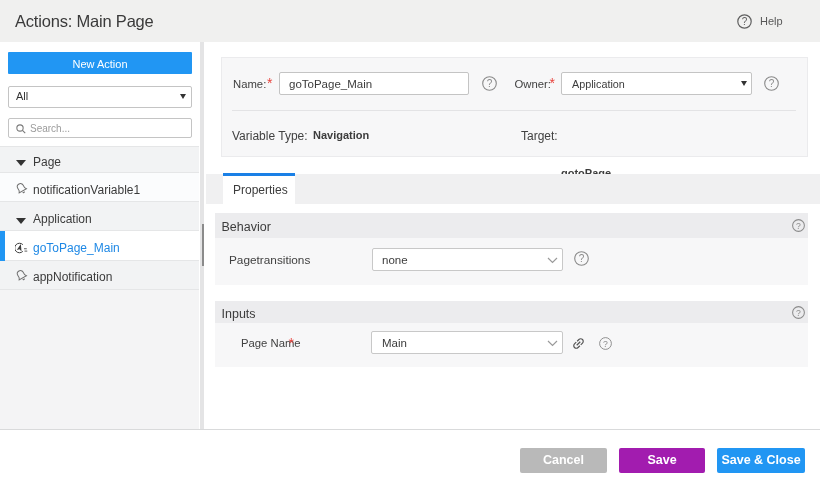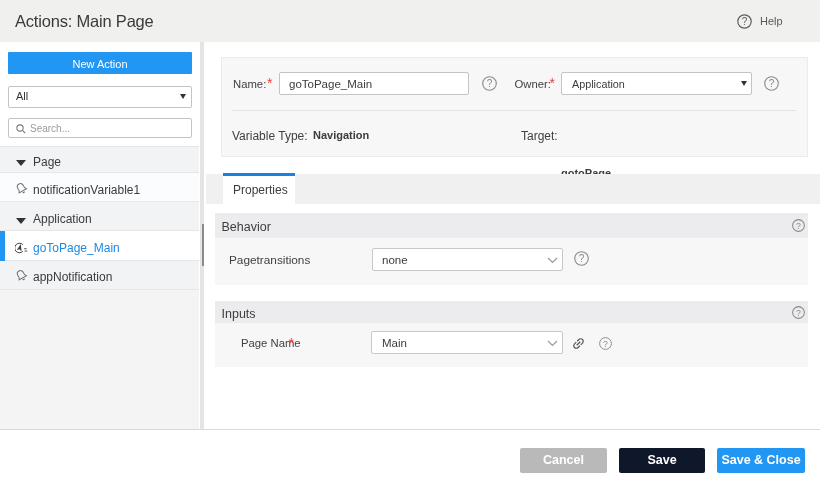--- a/index.html
+++ b/index.html
@@ -144,14 +144,14 @@
   </g>
 </svg>
 <svg class="abs" style="left:598.5px;top:336.5px;" width="13" height="13" viewBox="0 0 15 15">
   <circle cx="7.5" cy="7.5" r="6.8" fill="none" stroke="#8a8a8a" stroke-width="1.1"></circle>
   <text x="7.5" y="11.2" font-size="10" text-anchor="middle" fill="#8a8a8a" font-family="Liberation Sans">?</text>
 </svg>
 
 <div class="abs" style="left:0;top:429px;width:820px;height:1px;background:#d9dadb;"></div>
 <div class="abs" style="left:0;top:430px;width:820px;height:58px;background:#fff;"></div>
 <div class="abs" style="left:520px;top:448px;width:87px;height:25px;background:#b9b9b9;border-radius:2px;color:#fff;font-weight:bold;font-size:12.5px;text-align:center;line-height:25px;">Cancel</div>
-<div class="abs" style="left:619px;top:448px;width:86px;height:25px;background:#0f172a;border-radius:2px;color:#fff;font-weight:bold;font-size:12.5px;text-align:center;line-height:25px;">Save</div>
+<div class="abs" style="left:619px;top:448px;width:86px;height:25px;background:#a21caf;border-radius:2px;color:#fff;font-weight:bold;font-size:12.5px;text-align:center;line-height:25px;">Save</div>
 <div class="abs" style="left:717px;top:448px;width:88px;height:25px;background:#2196f3;border-radius:2px;color:#fff;font-weight:bold;font-size:12.5px;text-align:center;line-height:25px;">Save &amp; Close</div>
 
 </body></html>

